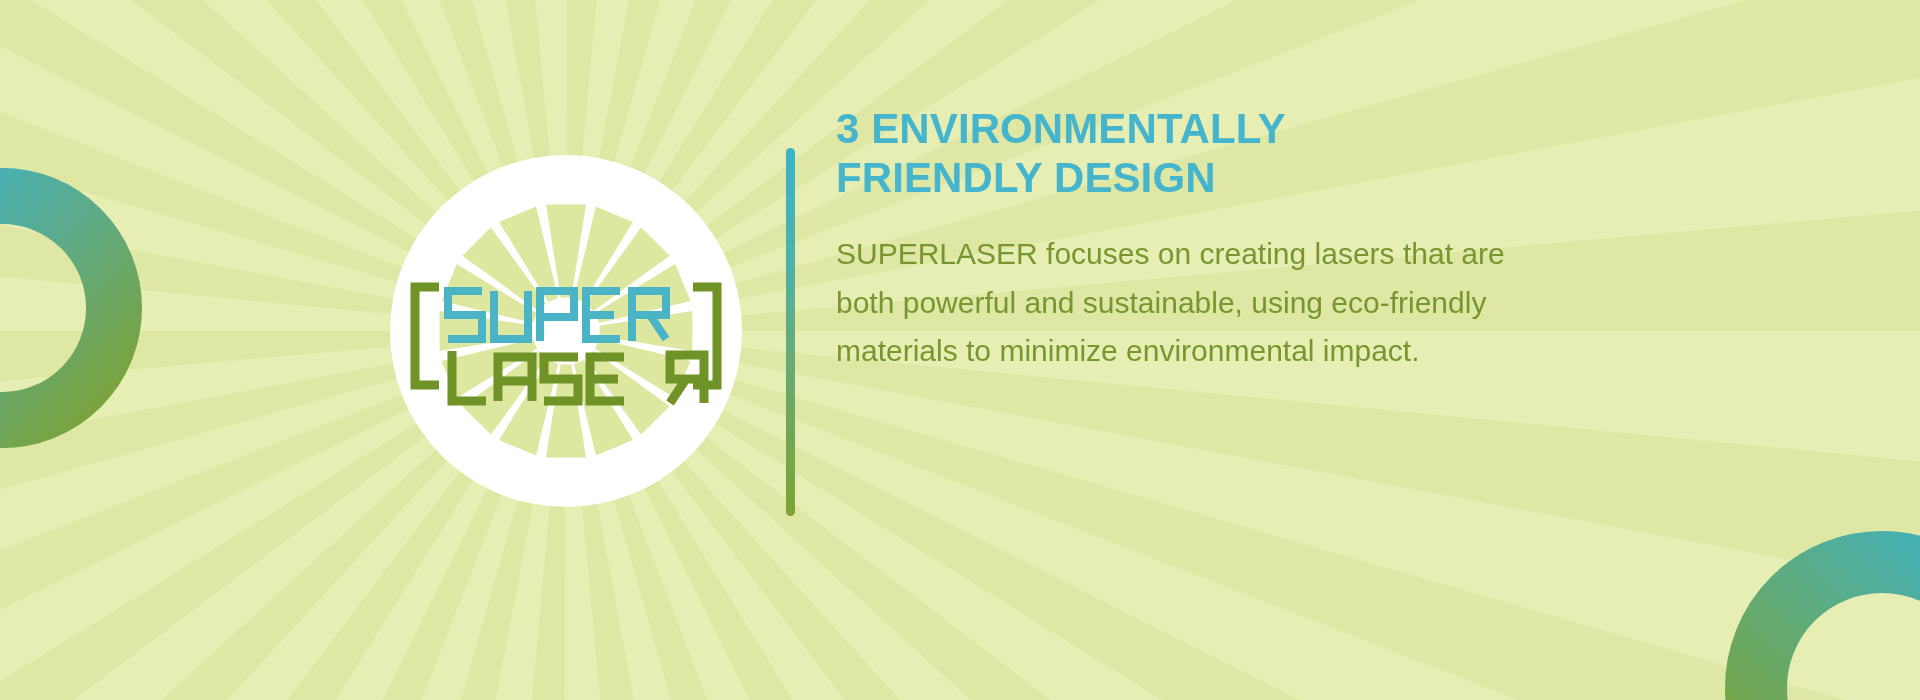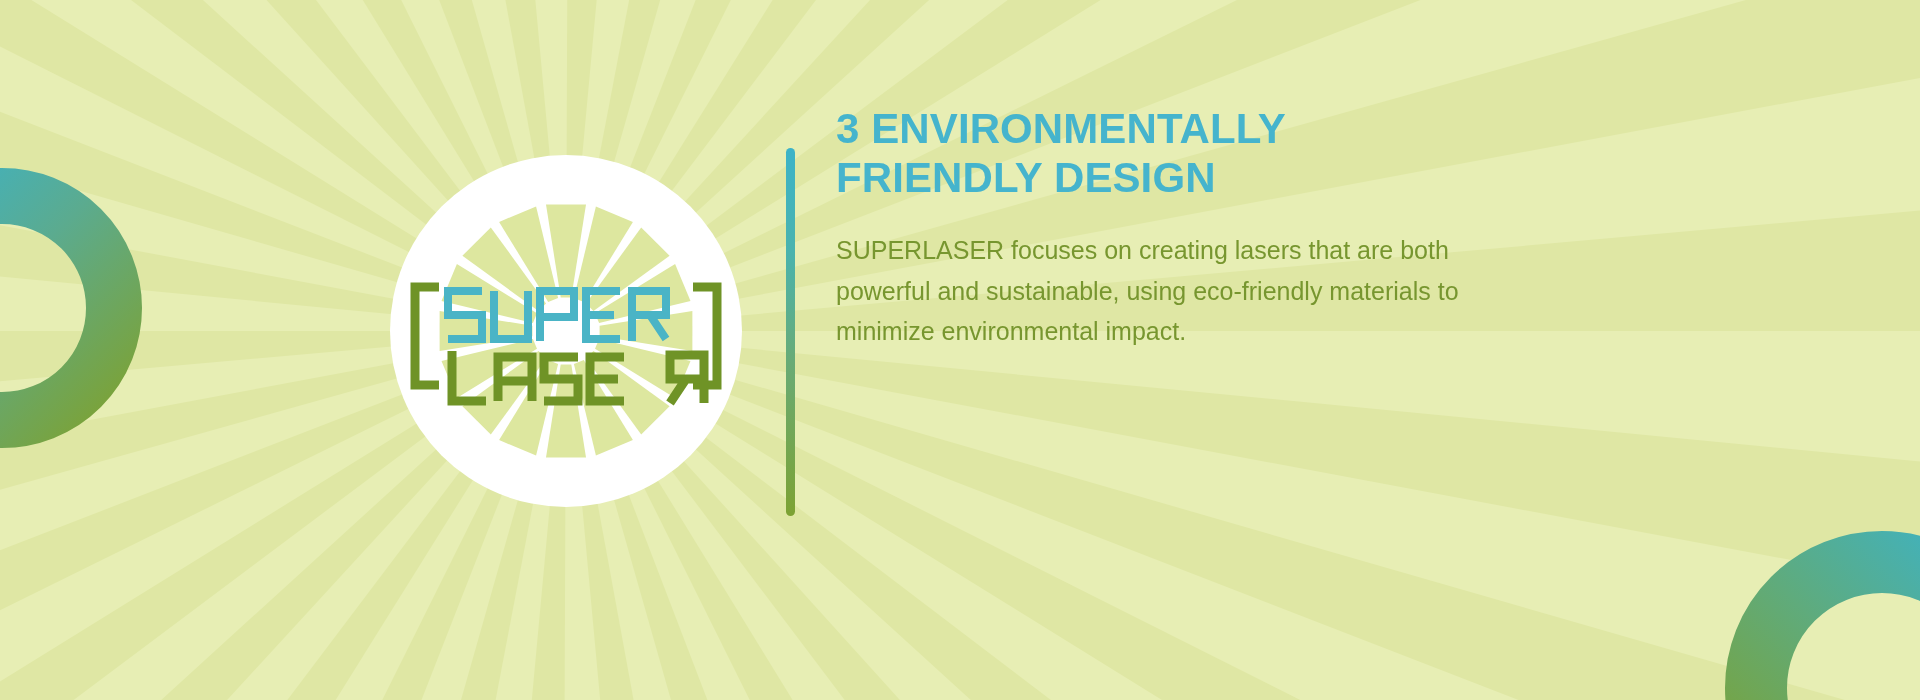--- a/index.html
+++ b/index.html
@@ -91,21 +91,21 @@
     line-height: 1.17;
     font-weight: 700;
     letter-spacing: 0.1px;
     color: #45b4cd;
     text-transform: uppercase;
     white-space: pre-line;
   }
   .body-copy {
     margin: 28px 0 0 0;
     font-family: "Liberation Sans", sans-serif;
-    font-size: 25px;
+    font-size: 30px;
     line-height: 1.62;
     font-weight: 400;
     color: #77962f;
   }
 </style>
 </head>
 <body>
 
 <div id="slide">
 

